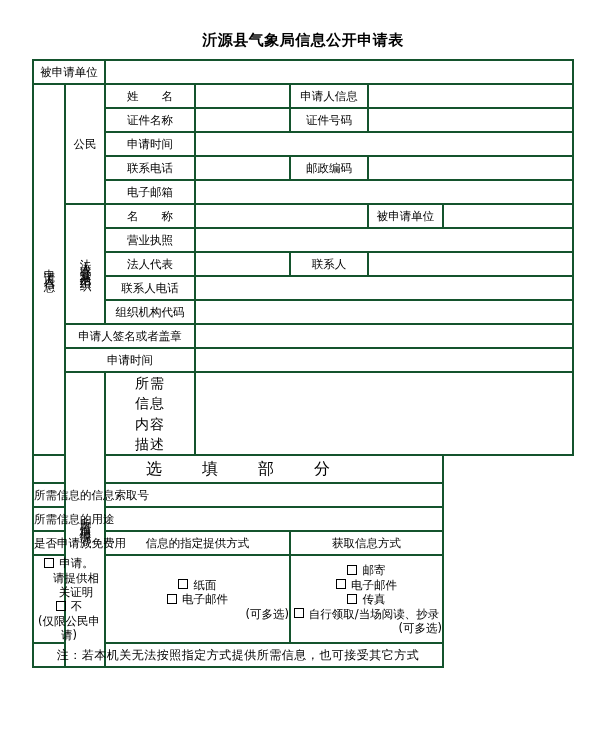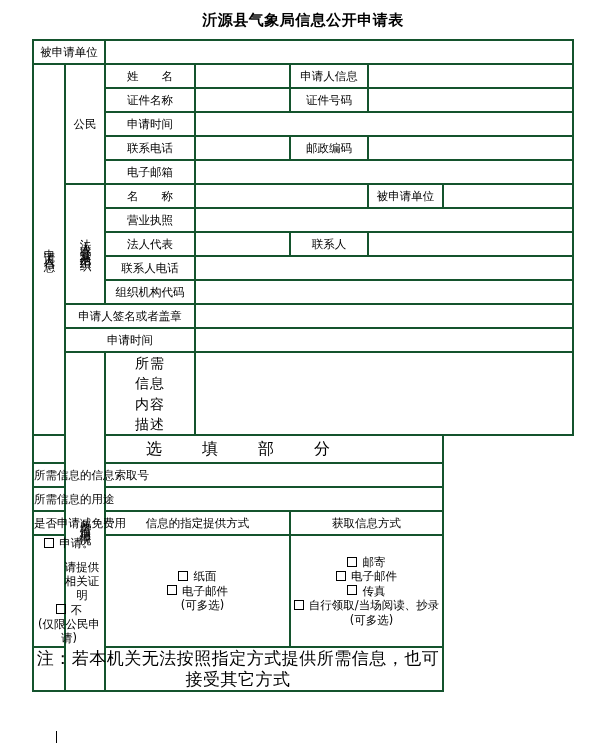--- a/index.html
+++ b/index.html
@@ -22,20 +22,21 @@
     box-sizing: border-box;
   }
   .doc-title {
     text-align: center;
     font-size: 15px;
     font-weight: bold;
     letter-spacing: 0.5px;
     padding-top: 11px;
     padding-bottom: 9px;
     font-family: "DejaVu Serif", "Liberation Serif", serif;
+    margin-top: 20px;
   }
   table.form {
     border-collapse: collapse;
     table-layout: fixed;
     margin: 0 auto;
     width: 540px;
     font-size: 11.5px;
   }
   table.form td {
     border: 2px solid #14532d;
@@ -83,25 +84,25 @@
   .chk {
     display: inline-block;
     width: 8px;
     height: 8px;
     border: 1px solid #000;
     margin-right: 5px;
     vertical-align: middle;
     position: relative;
     top: -1px;
   }
-  .indent1 { padding-left: 26px; display: block; margin-top: 9px; }
-  .indent2 { padding-left: 10px; display: block; }
+  .indent1 { padding-left: 14px; display: block; }
+  .indent2 { padding-left: 10px; display: block; text-align: right; }
   .note-cell {
     height: 30px;
-    font-size: 17px;
+    font-size: 12px;
     letter-spacing: 0.5px;
   }
   .bottom-tick {
     position: absolute;
     left: 56px;
     bottom: 4px;
     width: 1px;
     height: 12px;
     background: #000;
   }

